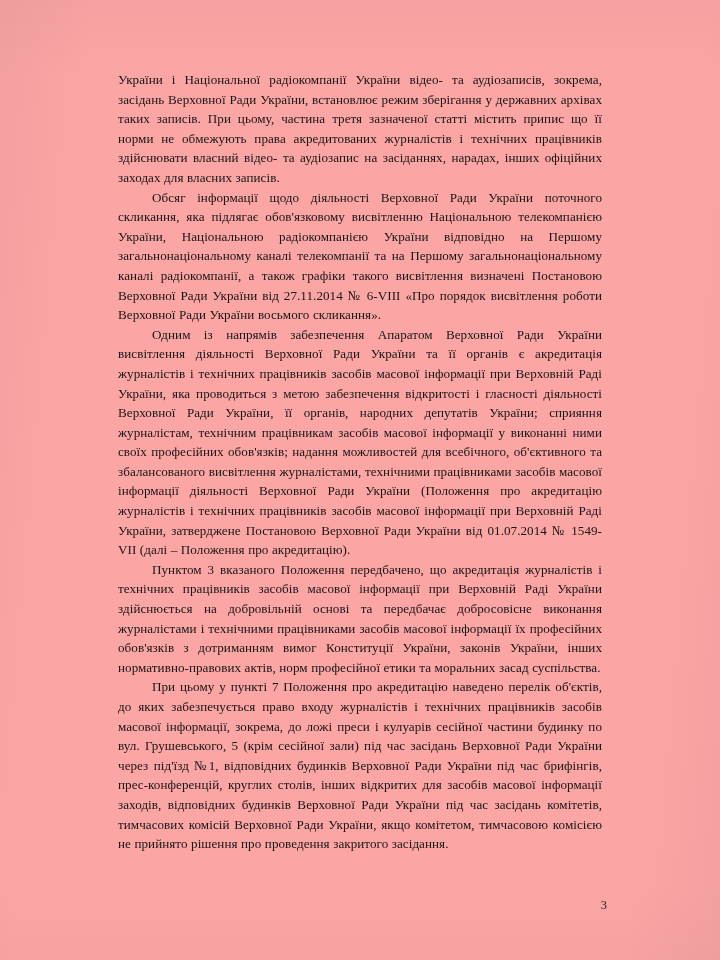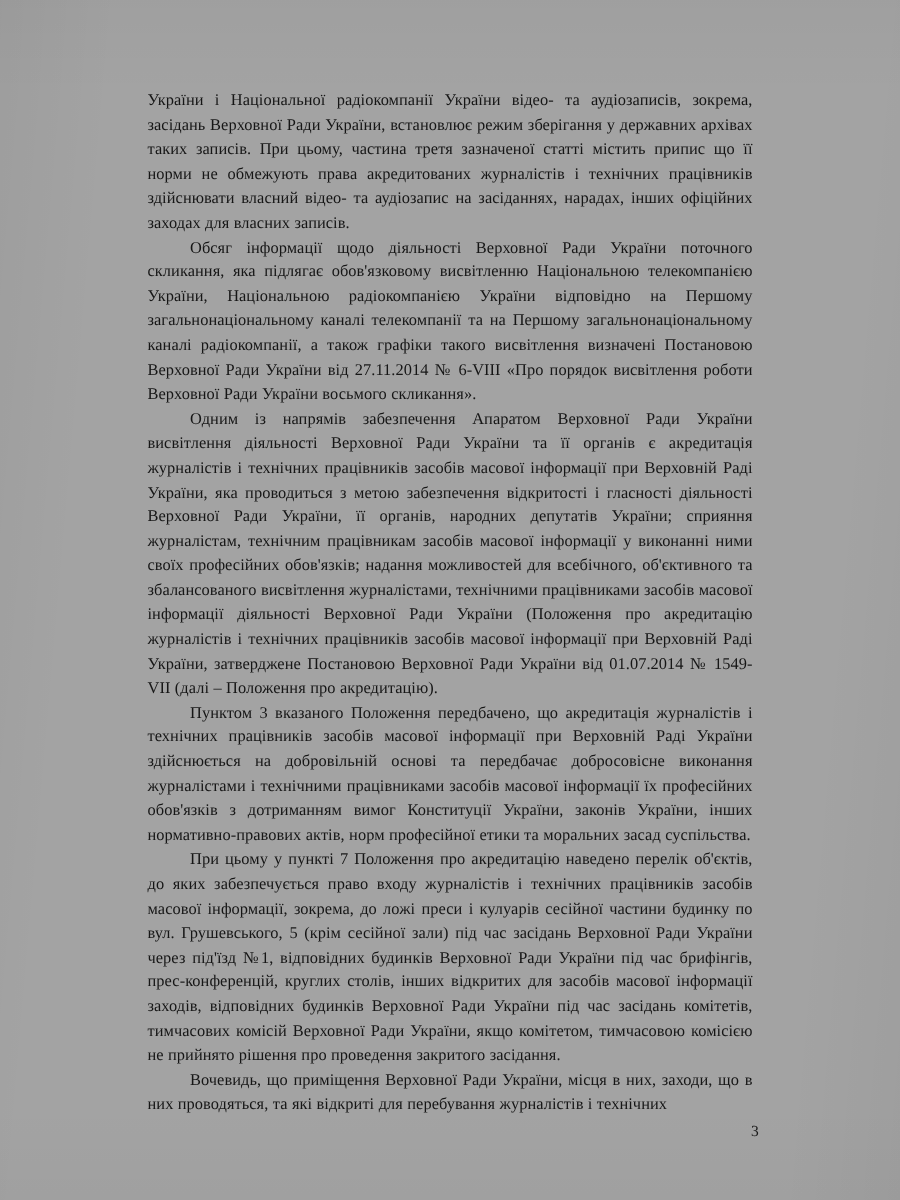--- a/index.html
+++ b/index.html
@@ -4,21 +4,21 @@
 <style>
   html, body {
     margin: 0;
     padding: 0;
     background: #f2f1ef;
   }
   .page {
     position: relative;
     width: 720px;
     height: 960px;
-    background: #a3a3a3;
+    background: #fca5a5;
     overflow: hidden;
     font-family: "Liberation Serif", serif;
   }
   
   .page::before {
     content: "";
     position: absolute;
     inset: 0;
     background:
       linear-gradient(95deg, rgba(0,0,0,0.035) 0%, rgba(0,0,0,0) 12%, rgba(0,0,0,0) 88%, rgba(0,0,0,0.03) 100%),
@@ -56,16 +56,15 @@
 </head>
 <body>
 
 <div class="page">
   <div class="doc-body">
     <p class="para">України і Національної радіокомпанії України відео- та аудіозаписів, зокрема, засідань Верховної Ради України, встановлює режим зберігання у державних архівах таких записів. При цьому, частина третя зазначеної статті містить припис що її норми не обмежують права акредитованих журналістів і технічних працівників здійснювати власний відео- та аудіозапис на засіданнях, нарадах, інших офіційних заходах для власних записів.</p>
     <p class="para indent">Обсяг інформації щодо діяльності Верховної Ради України поточного скликання, яка підлягає обов'язковому висвітленню Національною телекомпанією України, Національною радіокомпанією України відповідно на Першому загальнонаціональному каналі телекомпанії та на Першому загальнонаціональному каналі радіокомпанії, а також графіки такого висвітлення визначені Постановою Верховної Ради України від 27.11.2014 № 6-VIII «Про порядок висвітлення роботи Верховної Ради України восьмого скликання».</p>
     <p class="para indent">Одним із напрямів забезпечення Апаратом Верховної Ради України висвітлення діяльності Верховної Ради України та її органів є акредитація журналістів і технічних працівників засобів масової інформації при Верховній Раді України, яка проводиться з метою забезпечення відкритості і гласності діяльності Верховної Ради України, її органів, народних депутатів України; сприяння журналістам, технічним працівникам засобів масової інформації у виконанні ними своїх професійних обов'язків; надання можливостей для всебічного, об'єктивного та збалансованого висвітлення журналістами, технічними працівниками засобів масової інформації діяльності Верховної Ради України (Положення про акредитацію журналістів і технічних працівників засобів масової інформації при Верховній Раді України, затверджене Постановою Верховної Ради України від 01.07.2014 № 1549-VII (далі – Положення про акредитацію).</p>
     <p class="para indent">Пунктом 3 вказаного Положення передбачено, що акредитація журналістів і технічних працівників засобів масової інформації при Верховній Раді України здійснюється на добровільній основі та передбачає добросовісне виконання журналістами і технічними працівниками засобів масової інформації їх професійних обов'язків з дотриманням вимог Конституції України, законів України, інших нормативно-правових актів, норм професійної етики та моральних засад суспільства.</p>
     <p class="para indent">При цьому у пункті 7 Положення про акредитацію наведено перелік об'єктів, до яких забезпечується право входу журналістів і технічних працівників засобів масової інформації, зокрема, до ложі преси і кулуарів сесійної частини будинку по вул. Грушевського, 5 (крім сесійної зали) під час засідань Верховної Ради України через під'їзд №1, відповідних будинків Верховної Ради України під час брифінгів, прес-конференцій, круглих столів, інших відкритих для засобів масової інформації заходів, відповідних будинків Верховної Ради України під час засідань комітетів, тимчасових комісій Верховної Ради України, якщо комітетом, тимчасовою комісією не прийнято рішення про проведення закритого засідання.</p>
-    <p class="para indent">Вочевидь, що приміщення Верховної Ради України, місця в них, заходи, що в них проводяться, та які відкриті для перебування журналістів і технічних</p>
   </div>
   <div class="page-number">3</div>
 </div>
 
 </body></html>

